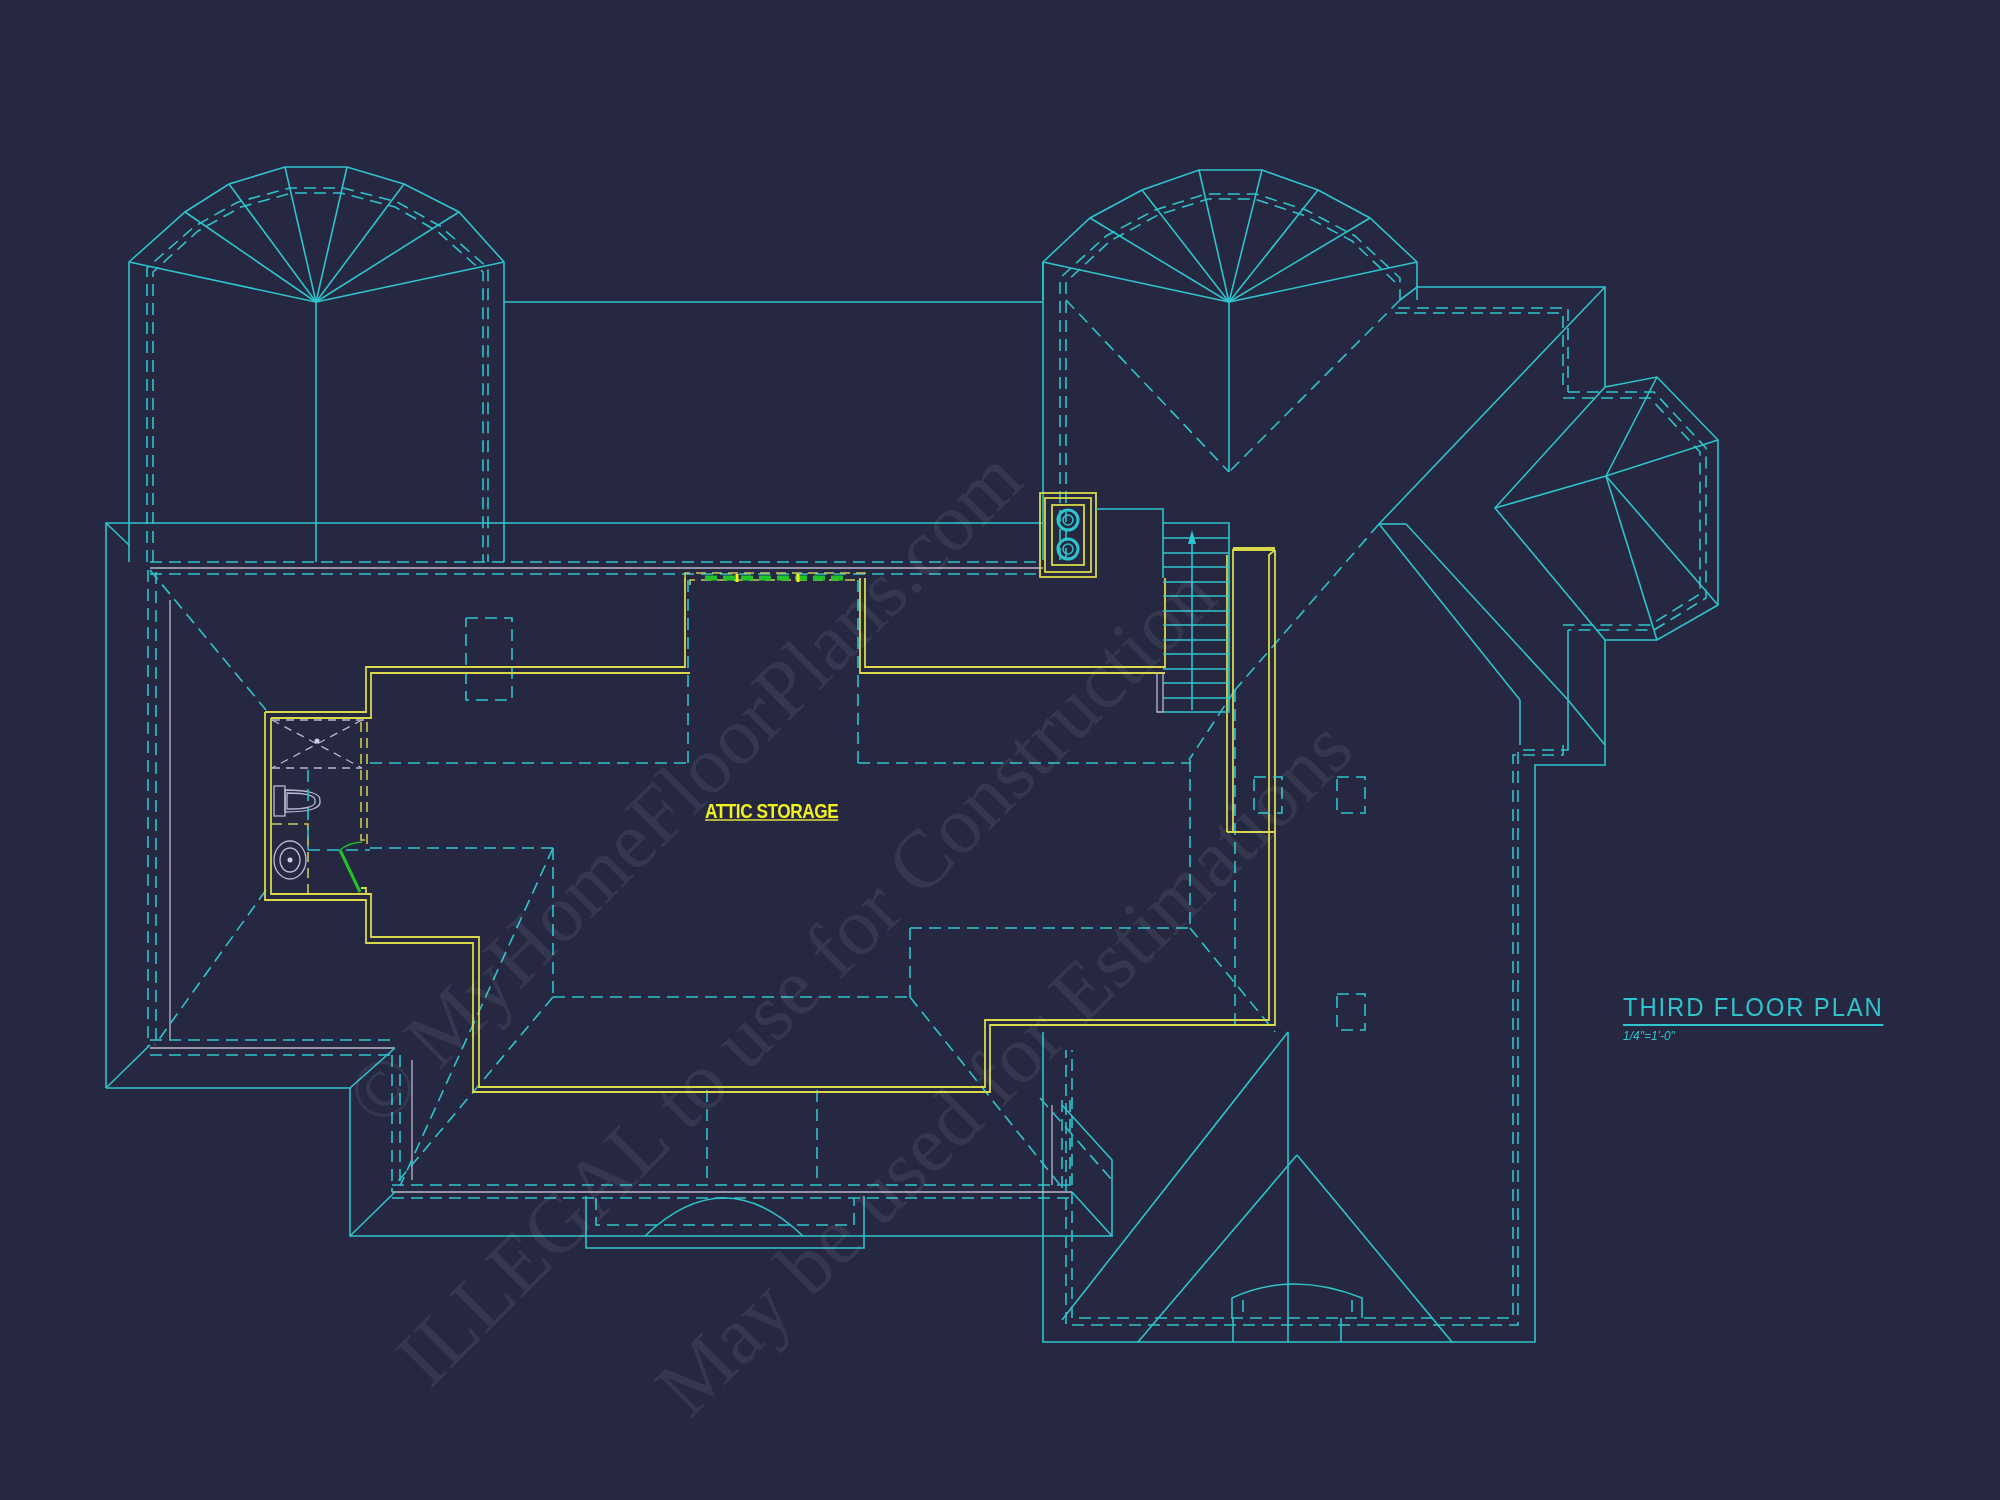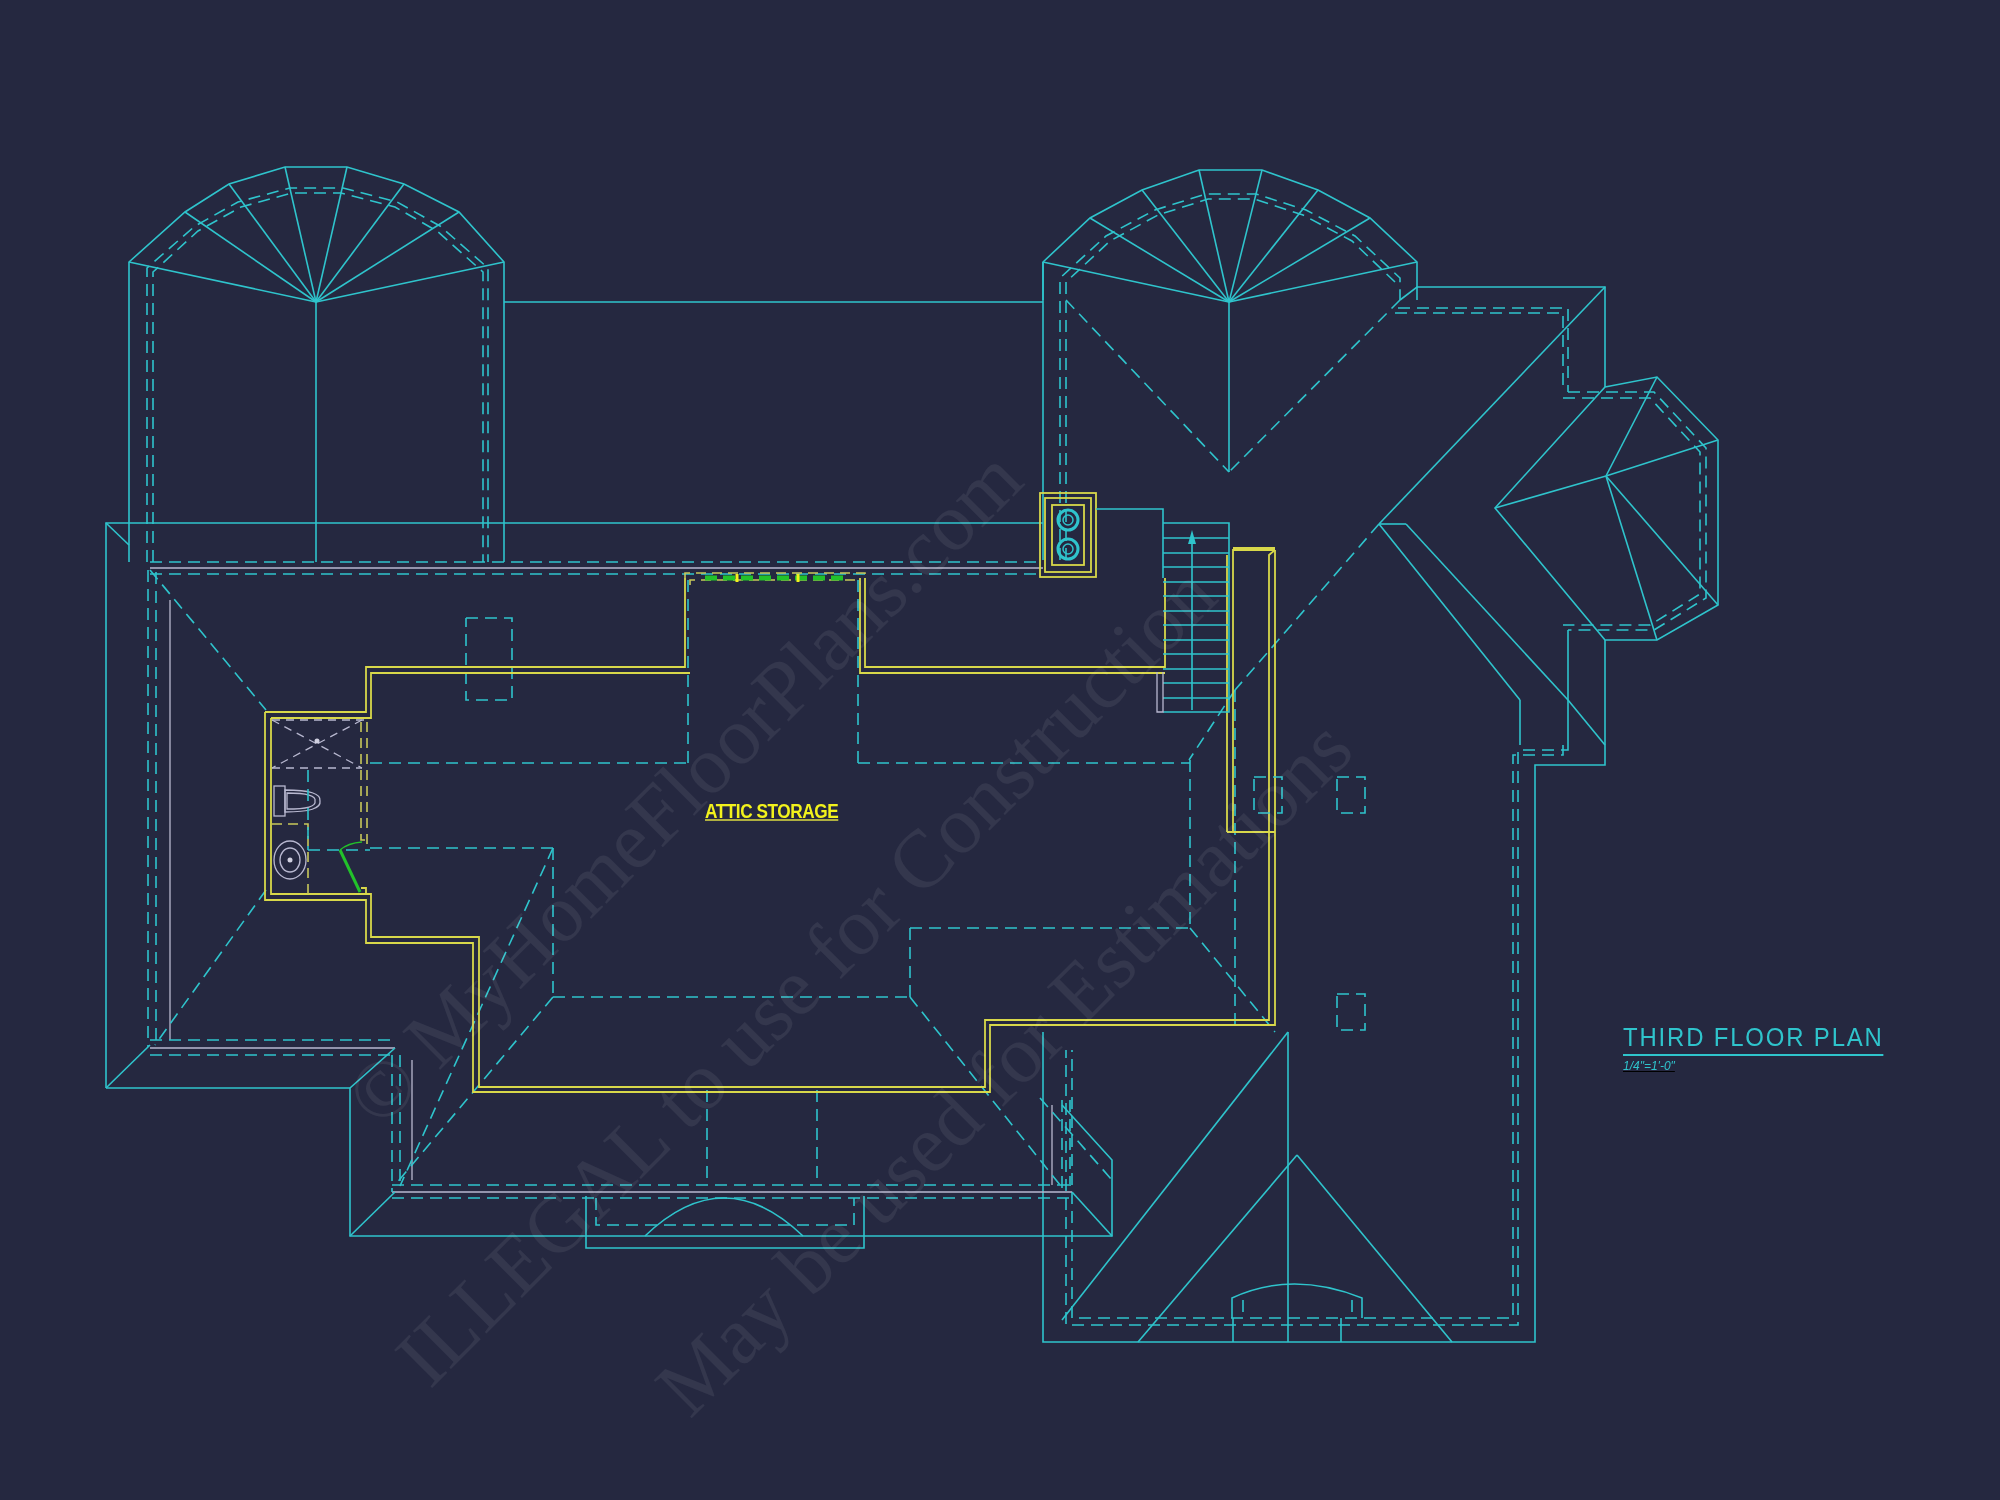--- a/index.html
+++ b/index.html
@@ -8,21 +8,21 @@
   .c { stroke:#2fc4cc; stroke-width:1.6; fill:none; }
   .cd { stroke:#2fc4cc; stroke-width:1.6; fill:none; stroke-dasharray:12 7; }
   .y { stroke:#d8d84a; stroke-width:1.8; fill:none; }
   .yd { stroke:#c8c85a; stroke-width:1.6; fill:none; stroke-dasharray:10 6; }
   .w { stroke:#b8b8d0; stroke-width:1.3; fill:none; }
   .wd { stroke:#b8b8d0; stroke-width:1.3; fill:none; stroke-dasharray:8 6; }
   .g { stroke:#22c22a; stroke-width:3; fill:none; }
   .gd { stroke:#22c22a; stroke-width:5; fill:none; stroke-dasharray:12 6; }
   .wm { fill:#ffffff; fill-opacity:0.07; font-family:"Liberation Serif", serif; }
   .room-label { position:absolute; color:#f2f21c; font-family:"Liberation Sans", sans-serif; font-size:20px; font-weight:bold; letter-spacing:-0.5px; text-decoration:underline; text-decoration-color:#b0b040; transform:scaleX(0.86); transform-origin:left top; white-space:nowrap; }
-  .title-block { position:absolute; left:1623px; top:1022px;text-decoration:underline; }
+  .title-block { position:absolute; left:1623px; top:992px; }
   .plan-title { color:#2fc4cc; font-family:"Liberation Sans", sans-serif; font-size:26px; letter-spacing:2px; transform:scaleX(0.92); transform-origin:left top; white-space:nowrap; border-bottom:2px solid #2fc4cc; padding-bottom:1px; display:inline-block; }
   .plan-scale { color:#2fc4cc; font-family:"Liberation Sans", sans-serif; font-size:12px; font-style:italic; margin-top:3px; }
 </style>
 </head>
 <body>
 
 <div id="canvas">
 <svg id="plan" viewBox="0 0 2000 1500" xmlns="http://www.w3.org/2000/svg">
 
   <g>

